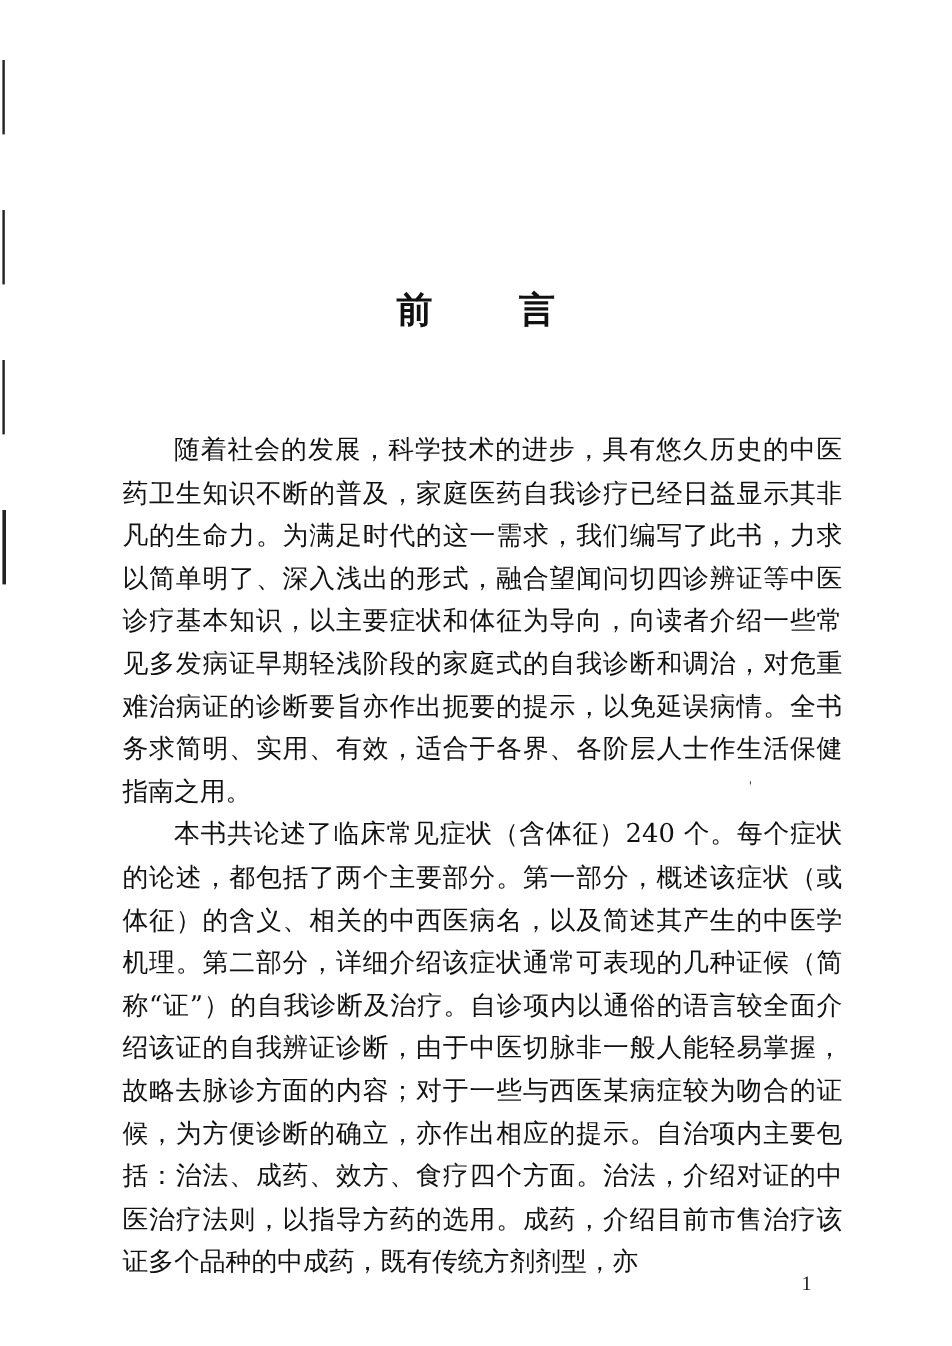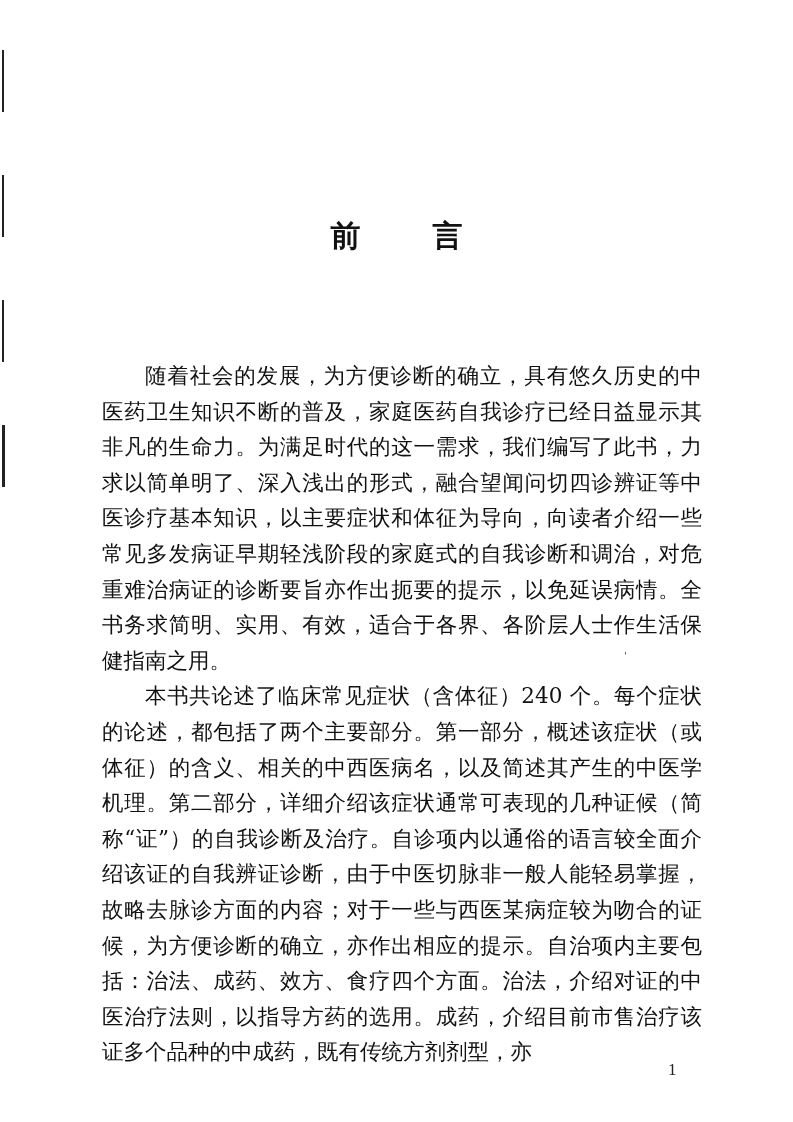--- a/index.html
+++ b/index.html
@@ -16,21 +16,21 @@
       color: #111111;
     }
     .edge-bar {
       position: absolute;
       left: 2px;
       width: 2px;
       background: #222222;
     }
     .title {
       position: absolute;
-      top: 216px;
+      top: 238px;
       left: 0;
       width: 793px;
       text-align: center;
       font-family: "DejaVu Sans", "Liberation Sans", sans-serif;
       font-weight: bold;
       font-size: 30px;
       letter-spacing: 0;
     }
     .title span { display: inline-block; }
     .title .gap { width: 72px; }
@@ -70,19 +70,19 @@
 <div class="edge-bar" style="top:50px;height:62px;"></div>
 <div class="edge-bar" style="top:175px;height:62px;"></div>
 <div class="edge-bar" style="top:300px;height:62px;"></div>
 <div class="edge-bar" style="top:425px;height:62px;width:3px;"></div>
 
 <div class="title">
   <span>前</span><span class="gap"></span><span>言</span>
 </div>
 
 <div class="body-text">
-  <p class="para">随着社会的发展，为方便诊断的确立，具有悠久历史的中医药卫生知识不断的普及，家庭医药自我诊疗已经日益显示其非凡的生命力。为满足时代的这一需求，我们编写了此书，力求以简单明了、深入浅出的形式，融合望闻问切四诊辨证等中医诊疗基本知识，以主要症状和体征为导向，向读者介绍一些常见多发病证早期轻浅阶段的家庭式的自我诊断和调治，对危重难治病证的诊断要旨亦作出扼要的提示，以免延误病情。全书务求简明、实用、有效，适合于各界、各阶层人士作生活保健指南之用。</p>
+  <p class="para">随着社会的发展，科学技术的进步，具有悠久历史的中医药卫生知识不断的普及，家庭医药自我诊疗已经日益显示其非凡的生命力。为满足时代的这一需求，我们编写了此书，力求以简单明了、深入浅出的形式，融合望闻问切四诊辨证等中医诊疗基本知识，以主要症状和体征为导向，向读者介绍一些常见多发病证早期轻浅阶段的家庭式的自我诊断和调治，对危重难治病证的诊断要旨亦作出扼要的提示，以免延误病情。全书务求简明、实用、有效，适合于各界、各阶层人士作生活保健指南之用。</p>
   <p class="para">本书共论述了临床常见症状（含体征）240 个。每个症状的论述，都包括了两个主要部分。第一部分，概述该症状（或体征）的含义、相关的中西医病名，以及简述其产生的中医学机理。第二部分，详细介绍该症状通常可表现的几种证候（简称“证”）的自我诊断及治疗。自诊项内以通俗的语言较全面介绍该证的自我辨证诊断，由于中医切脉非一般人能轻易掌握，故略去脉诊方面的内容；对于一些与西医某病症较为吻合的证候，为方便诊断的确立，亦作出相应的提示。自治项内主要包括：治法、成药、效方、食疗四个方面。治法，介绍对证的中医治疗法则，以指导方药的选用。成药，介绍目前市售治疗该证多个品种的中成药，既有传统方剂剂型，亦</p>
 </div>
 
 <div class="stray-mark">'</div>
 
 <div class="page-number">1</div>
 
 </body></html>

